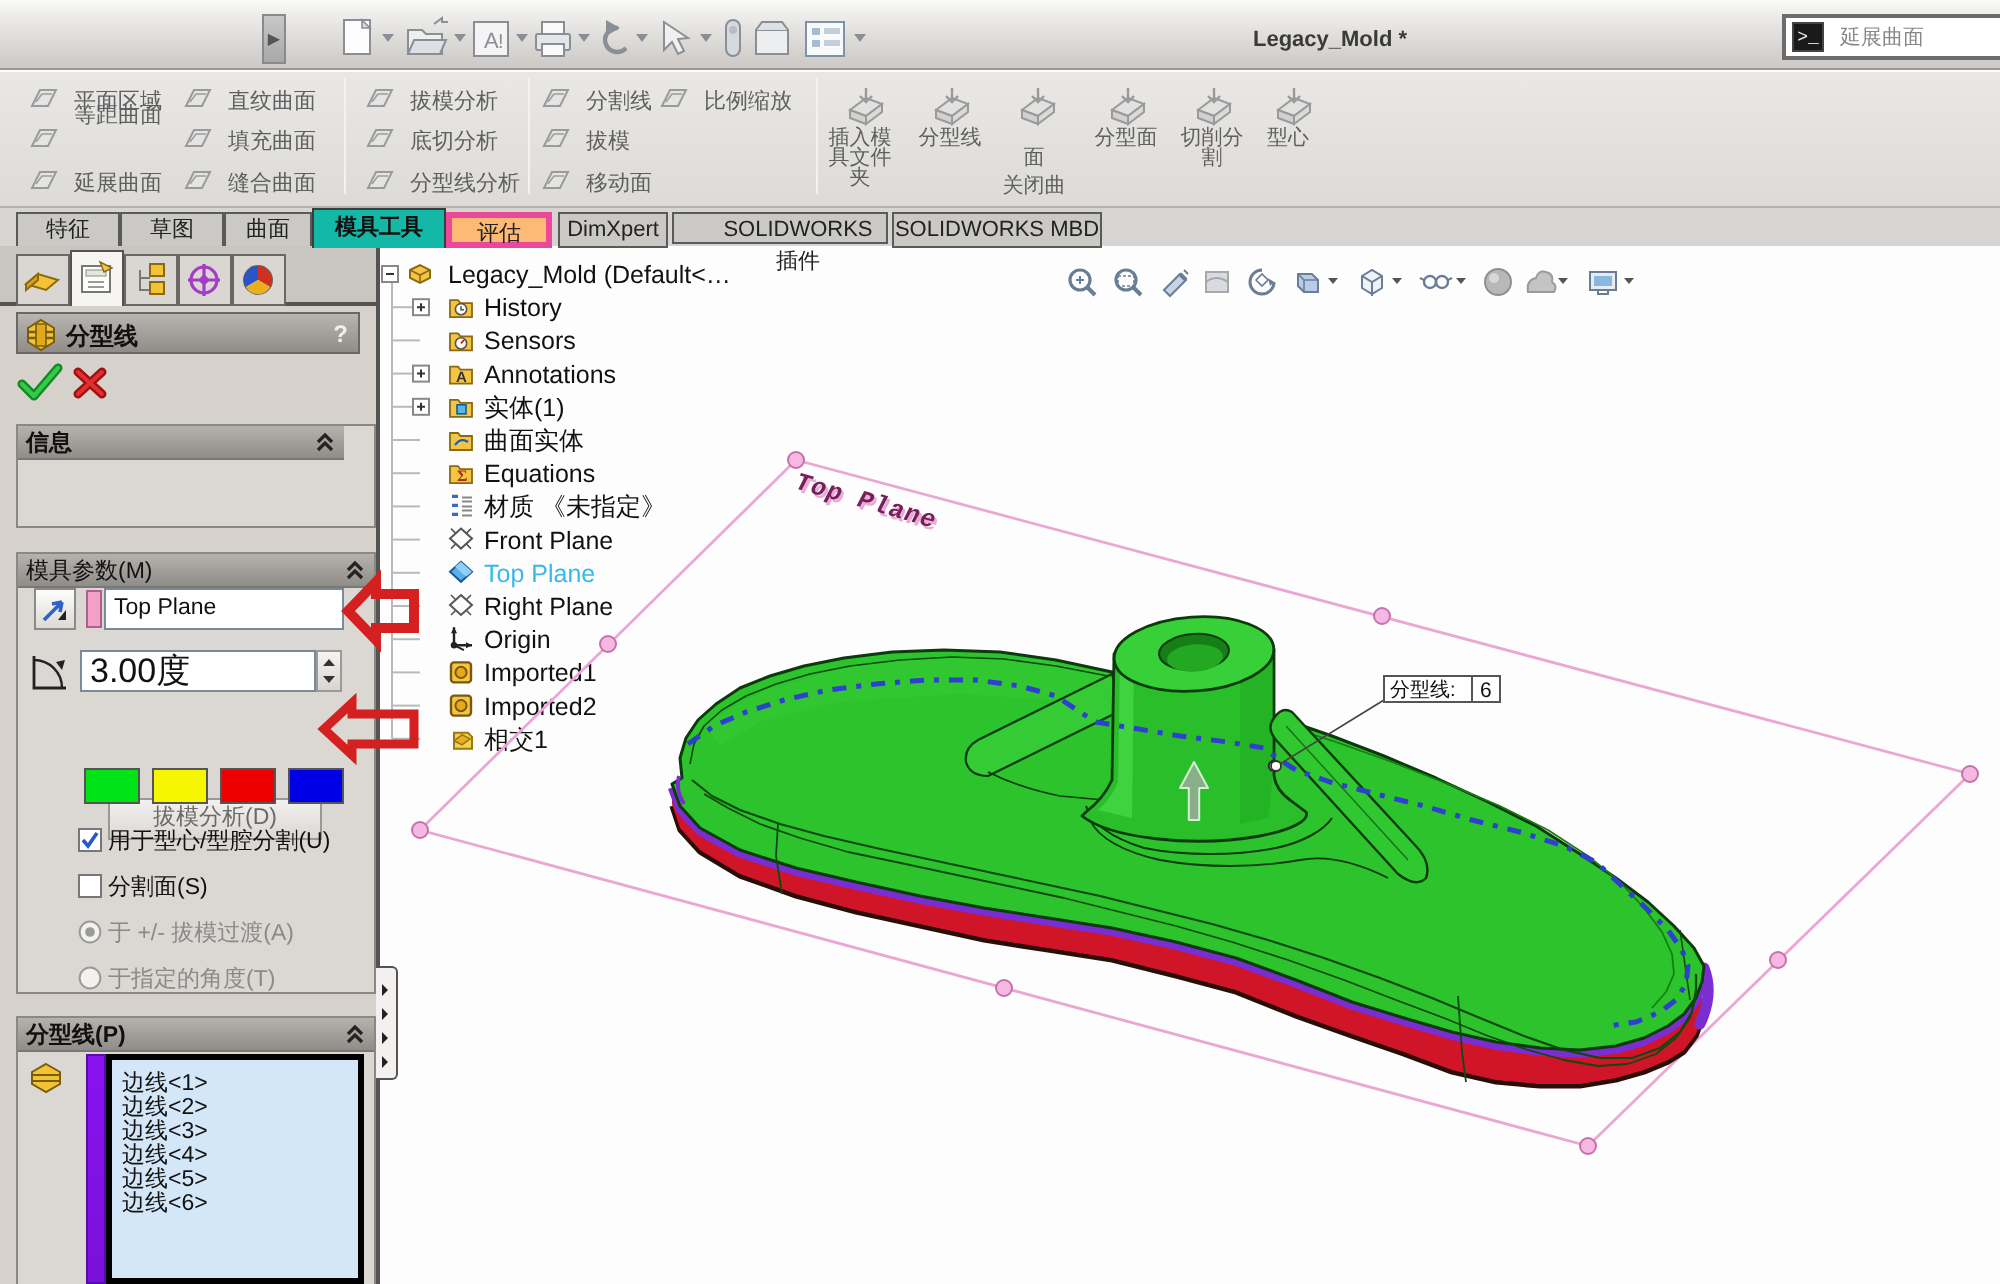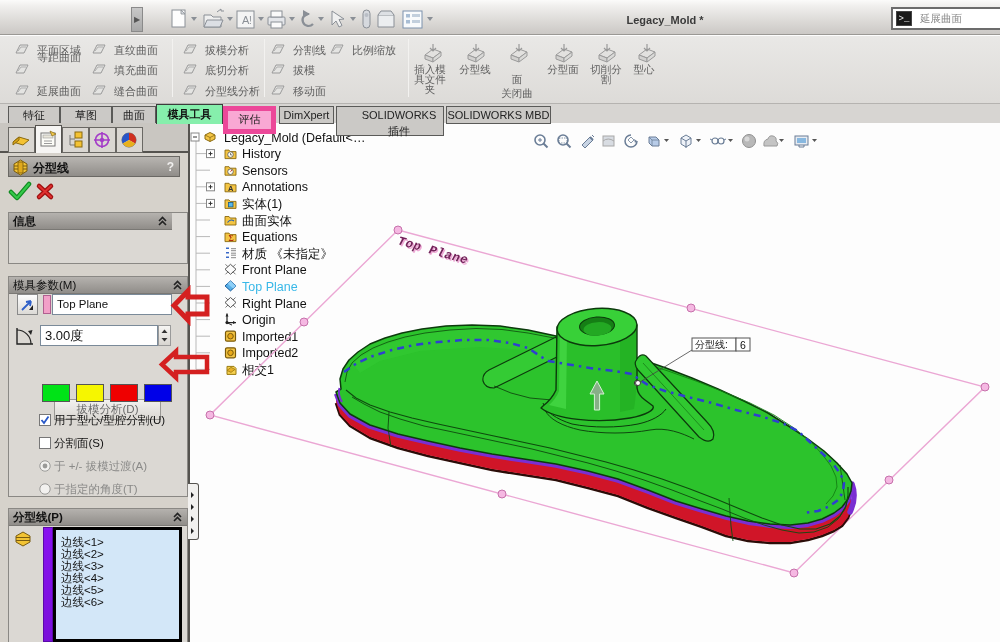--- a/index.html
+++ b/index.html
@@ -373,24 +373,24 @@
       <path d="M4 14 L12 17 L12 21 L4 18 Z" fill="#d2d1cf" stroke="#9a9a9a"></path>
       <path d="M12 17 L20 11 L20 15 L12 21 Z" fill="#dadad8" stroke="#9a9a9a"></path>
       <path d="M12 3 v6 M9 7 l3 3 3 -3" fill="none" stroke="#9a9a9a" stroke-width="1.2"></path>
     </svg>
     <div style="position:absolute;left:644px;top:28px;font-size:10.5px;line-height:10px;color:#5f5f5f;transform:translateX(-50%);white-space:nowrap;">型心</div>
   </div>
 <div style="position:absolute;left:0;top:103px;width:1000px;height:20px;background:#d7d5d2;border-top:1px solid #b5b3b0;">
     <div style="position:absolute;left:8px;top:2px;width:52px;height:18px;background:#cbc9c6;border:1px solid #5a5a58;box-sizing:border-box;font-size:11px;color:#222;text-align:center;line-height:16px;">特征</div>
     <div style="position:absolute;left:60px;top:2px;width:52px;height:18px;background:#cbc9c6;border:1px solid #5a5a58;box-sizing:border-box;font-size:11px;color:#222;text-align:center;line-height:16px;">草图</div>
     <div style="position:absolute;left:112px;top:2px;width:44px;height:18px;background:#cbc9c6;border:1px solid #5a5a58;box-sizing:border-box;font-size:11px;color:#222;text-align:center;line-height:16px;">曲面</div>
-    <div style="position:absolute;left:156px;top:0px;width:67px;height:20px;background:#86efac;border:1px solid #3c3c3c;border-bottom:none;box-sizing:border-box;font-size:11px;font-weight:bold;color:#111;text-align:center;line-height:18px;z-index:2;">模具工具</div>
-    <div style="position:absolute;left:223px;top:2px;width:53px;height:28px;background:#f9a8d4;border:5px solid #ec4899;box-sizing:border-box;font-size:11px;color:#222;text-align:center;line-height:16px;">评估</div>
+    <div style="position:absolute;left:156px;top:0px;width:67px;height:20px;background:#14b8a6;border:1px solid #3c3c3c;border-bottom:none;box-sizing:border-box;font-size:11px;font-weight:bold;color:#111;text-align:center;line-height:18px;z-index:2;">模具工具</div>
+    <div style="position:absolute;left:223px;top:2px;width:53px;height:18px;background:#fdba74;border:3px solid #ec4899;box-sizing:border-box;font-size:11px;color:#222;text-align:center;line-height:16px;">评估</div>
     <div style="position:absolute;left:279px;top:2px;width:55px;height:18px;background:#cbc9c6;border:1px solid #5a5a58;box-sizing:border-box;font-size:11px;color:#222;text-align:center;line-height:16px;">DimXpert</div>
-    <div style="position:absolute;left:336px;top:2px;width:108px;height:30px;background:#cbc9c6;border:1px solid #5a5a58;box-sizing:border-box;font-size:11px;color:#222;text-align:center;line-height:16px;padding-left:18px;">SOLIDWORKS 插件</div>
+    <div style="position:absolute;left:336px;top:2px;width:108px;height:16px;background:#cbc9c6;border:1px solid #5a5a58;box-sizing:border-box;font-size:11px;color:#222;text-align:center;line-height:16px;padding-left:18px;">SOLIDWORKS 插件</div>
     <div style="position:absolute;left:446px;top:2px;width:105px;height:18px;background:#cbc9c6;border:1px solid #5a5a58;box-sizing:border-box;font-size:11px;color:#222;text-align:center;line-height:16px;">SOLIDWORKS MBD</div>
   </div>
 <div style="position:absolute;left:0;top:123px;width:190px;height:519px;background:#d6d2cb;border-right:2px solid #55534f;box-sizing:border-box;">
     <div style="position:absolute;left:0;top:0;width:188px;height:30px;background:#c9c6c1;border-bottom:2px solid #55534f;">
       <div style="position:absolute;left:8px;top:4px;width:27px;height:26px;background:#dad7d2;border:1px solid #6a6864;box-sizing:border-box;text-align:center;padding-top:2px;"><svg width="25" height="20" viewBox="0 0 25 20">
           <path d="M4 12 l6 -5 10 3 -6 5 z" fill="#f4c233" stroke="#8a6a10"></path>
           <path d="M4 12 l6 -5 0 3 -6 5z" fill="#d9a41a" stroke="#8a6a10"></path>
         </svg></div>
       <div style="position:absolute;left:35px;top:2px;width:27px;height:28px;background:#f6f5f3;border:1px solid #55534f;border-bottom:none;box-sizing:border-box;text-align:center;padding-top:3px;"><svg width="25" height="20" viewBox="0 0 25 20">
           <rect x="5" y="4" width="14" height="13" fill="#fdfdf8" stroke="#777"></rect>
@@ -444,21 +444,21 @@
         <path d="M4 15 L13 6 M13 6 l-5 1 M13 6 l-1 5" stroke="#3060c8" stroke-width="1.8" fill="none"></path>
         <path d="M15 10 l-4 5 4 0z" fill="#222"></path>
       </svg></div>
     <div style="position:absolute;left:43px;top:172px;width:8px;height:19px;background:#f2a0c8;border:1px solid #b06090;box-sizing:border-box;"></div>
     <div style="position:absolute;left:52px;top:171px;width:120px;height:21px;background:#fff;border:1px solid #7a8a99;box-sizing:border-box;font-size:11.5px;color:#111;line-height:19px;padding-left:4px;">Top Plane</div>
     <svg style="position:absolute;left:14px;top:202px" width="22" height="22" viewBox="0 0 22 22">
       <path d="M3 3 v16 h16" fill="none" stroke="#222" stroke-width="1.4"></path>
       <path d="M3 5 a 14 14 0 0 1 14 14" fill="none" stroke="#222" stroke-width="1.2"></path>
       <path d="M14 6 l3 4 1.5-5z" fill="#222"></path>
     </svg>
-    <div style="position:absolute;left:40px;top:202px;width:118px;height:21px;background:#fff;border:1px solid #7a8a99;box-sizing:border-box;font-size:13px;color:#111;line-height:19px;padding-left:4px;">3.00度</div>
+    <div style="position:absolute;left:40px;top:202px;width:118px;height:21px;background:#fff;border:1px solid #7a8a99;box-sizing:border-box;font-size:17px;color:#111;line-height:19px;padding-left:4px;">3.00度</div>
     <div style="position:absolute;left:158px;top:202px;width:13px;height:21px;background:linear-gradient(180deg,#f6f5f3,#d8d5d0);border:1px solid #9a9a9a;box-sizing:border-box;"><svg width="11" height="19" viewBox="0 0 11 19">
         <path d="M2.5 7 L5.5 3.5 L8.5 7z" fill="#333"></path>
         <path d="M2.5 12 L5.5 15.5 L8.5 12z" fill="#333"></path>
       </svg></div>
     <div style="position:absolute;left:54px;top:232px;width:107px;height:21px;background:linear-gradient(180deg,#f2f1ef,#dbd8d3);border:1px solid #9a9894;box-sizing:border-box;font-size:11.5px;color:#6a6a6a;text-align:center;line-height:19px;margin-top:44px;">拔模分析(D)</div>
     <div style="position:absolute;left:42px;top:261px;width:28px;height:18px;background:#00e317;border:1px solid #555;box-sizing:border-box;"></div>
     <div style="position:absolute;left:76px;top:261px;width:28px;height:18px;background:#f6f600;border:1px solid #555;box-sizing:border-box;"></div>
     <div style="position:absolute;left:110px;top:261px;width:28px;height:18px;background:#ef0000;border:1px solid #555;box-sizing:border-box;"></div>
     <div style="position:absolute;left:144px;top:261px;width:28px;height:18px;background:#0000e8;border:1px solid #555;box-sizing:border-box;"></div>
     <svg style="position:absolute;left:39px;top:291px" width="12" height="12" viewBox="0 0 12 12">

